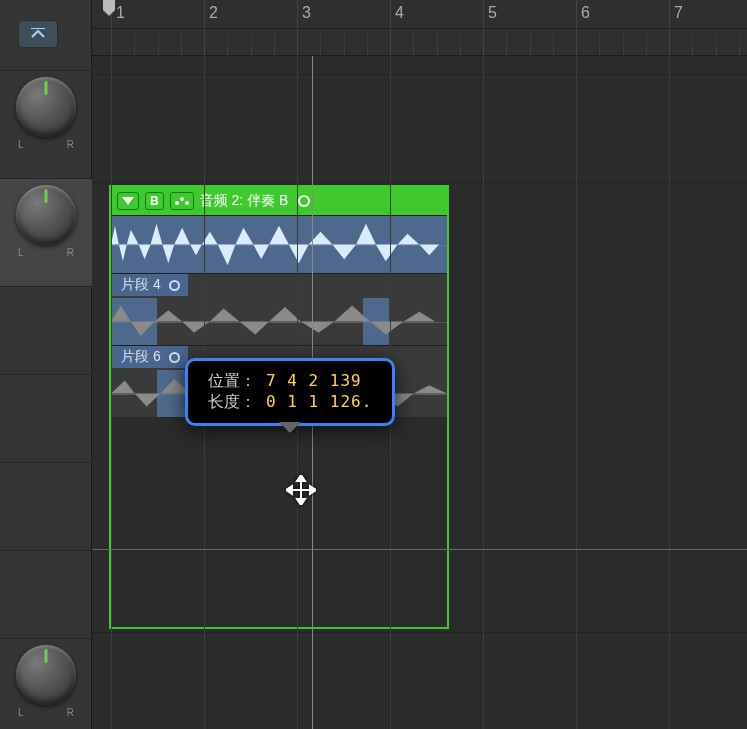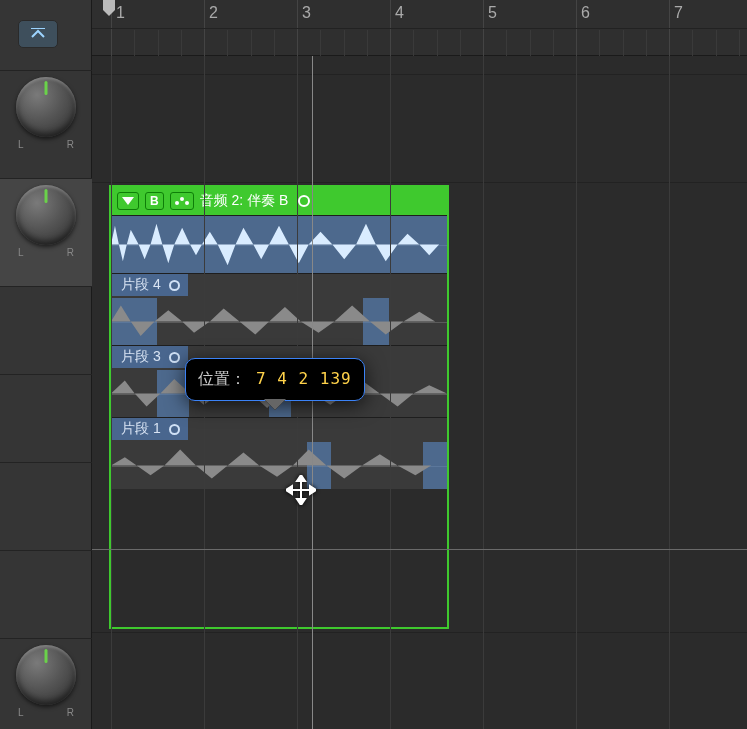--- a/index.html
+++ b/index.html
@@ -37,21 +37,21 @@
   .take-row.main{height:58px;margin:0;}
   .take-label{position:absolute;left:0;top:0;background:#49668e;color:#d8e3f3;font-size:14px;padding:2px 8px 2px 10px;display:flex;align-items:center;gap:8px;}
   .take-label .circ{width:11px;height:11px;border:2px solid #cfe0f5;border-radius:50%;display:inline-block;}
   .wave-area{position:absolute;left:0;right:0;top:24px;bottom:0;overflow:hidden;}
   .take-row.main .wave-area{top:0;}
   .wave-area svg{position:absolute;left:0;top:0;width:100%;height:100%;}
   .sel-slice{position:absolute;top:0;bottom:0;background:rgba(92,143,210,.55);}
   .center-line{position:absolute;left:0;right:0;top:50%;height:1px;background:#5a5a5a;}
 
   
-  .tooltip{position:absolute;background:#000;color:#ddd;border:1px solid #3b82f6;border-radius:10px;padding:10px 12px;font-size:16px;white-space:nowrap;box-shadow:0 4px 20px rgba(0,0,0,.7);z-index:20;}
+  .tooltip{position:absolute;background:#000;color:#ddd;border:3px solid #3b82f6;border-radius:10px;padding:10px 20px;font-size:16px;white-space:nowrap;box-shadow:0 4px 20px rgba(0,0,0,.7);z-index:20;}
   .tooltip .row{display:flex;gap:10px;}
   .tooltip .lab{color:#ccc;}
   .tooltip .val{color:#ffd24a;font-family:Menlo,monospace;letter-spacing:1px;}
   .tooltip-tail{position:absolute;left:50%;bottom:-10px;transform:translateX(-50%);width:0;height:0;border-left:10px solid transparent;border-right:10px solid transparent;border-top:10px solid #000;}
   .tooltip-tail::before{content:"";position:absolute;left:-11px;top:-11px;width:0;height:0;border-left:11px solid transparent;border-right:11px solid transparent;border-top:11px solid #666;z-index:-1;}
 
   .move-cursor{position:absolute;z-index:19;}
   .move-cursor svg{display:block;filter:drop-shadow(0 0 2px #000);}
 
   .h-guide{position:absolute;left:0;right:0;height:1px;background:#6a6a6a;z-index:2;}
@@ -181,56 +181,44 @@
         <div class="sel-slice" style="left:252px;width:26px"></div>
         <svg viewBox="0 0 340 62" preserveAspectRatio="none">
               <g fill="#8a8a8a">
                 <path d="M0 31 L10 10 L20 31 L30 50 L44 31 L58 16 L72 31 L84 46 L100 31 L114 14 L130 31 L146 48 L160 31 L176 12 L192 31 L210 46 L226 31 L244 10 L262 31 L278 48 L296 31 L312 18 L328 31 L340 31 Z"></path>
               </g>
             </svg>
       </div>
     </div>
     <div class="take-row">
       <div class="take-label">
-            <span>片段 3</span>
+            <span>片段 6</span>
             <span class="circ"></span>
           </div>
       <div class="wave-area">
             <div class="center-line"></div>
         <div class="sel-slice" style="left:46px;width:32px"></div>
         <div class="sel-slice" style="left:158px;width:22px"></div>
         <svg viewBox="0 0 340 62" preserveAspectRatio="none">
               <g fill="#8a8a8a">
                 <path d="M0 31 L14 14 L24 31 L36 48 L50 31 L64 12 L80 31 L94 46 L110 31 L126 16 L142 31 L158 50 L172 31 L188 10 L204 31 L222 46 L238 31 L254 14 L272 31 L290 48 L306 31 L322 20 L340 31 Z"></path>
               </g>
             </svg>
       </div>
     </div>
-    <div class="take-row">
-      <div class="take-label">
-            <span>片段 1</span>
-            <span class="circ"></span>
-          </div>
-      <div class="wave-area">
-            <div class="center-line"></div>
-        <div class="sel-slice" style="left:196px;width:24px"></div>
-        <div class="sel-slice" style="left:312px;width:28px"></div>
-        <svg viewBox="0 0 340 62" preserveAspectRatio="none">
-              <g fill="#8a8a8a">
-                <path d="M0 31 L14 20 L26 31 L40 44 L54 31 L70 10 L86 31 L102 48 L118 31 L134 14 L150 31 L168 46 L184 31 L200 10 L218 31 L236 48 L254 31 L272 16 L290 31 L308 44 L324 31 L340 31 Z"></path>
-              </g>
-            </svg>
-      </div>
-    </div>
   </div>
 
   <div class="tooltip" style="left:93px;top:302px">
     <div class="row">
           <span class="lab">位置：</span>
           <span class="val">7 4 2 139</span>
+        </div>
+    <div class="row">
+          <span class="lab">长度：</span>
+          <span class="val">0 1 1 126.</span>
         </div>
     <div class="tooltip-tail"></div>
   </div>
 
   <div class="move-cursor" style="left:194px;top:419px">
     <svg width="30" height="30">
           <g stroke="#fff" stroke-width="2" fill="#fff">
       <line x1="15" y1="3" x2="15" y2="27"></line>
             <line x1="3" y1="15" x2="27" y2="15"></line>
       <polygon points="15,0 11,6 19,6"></polygon>

